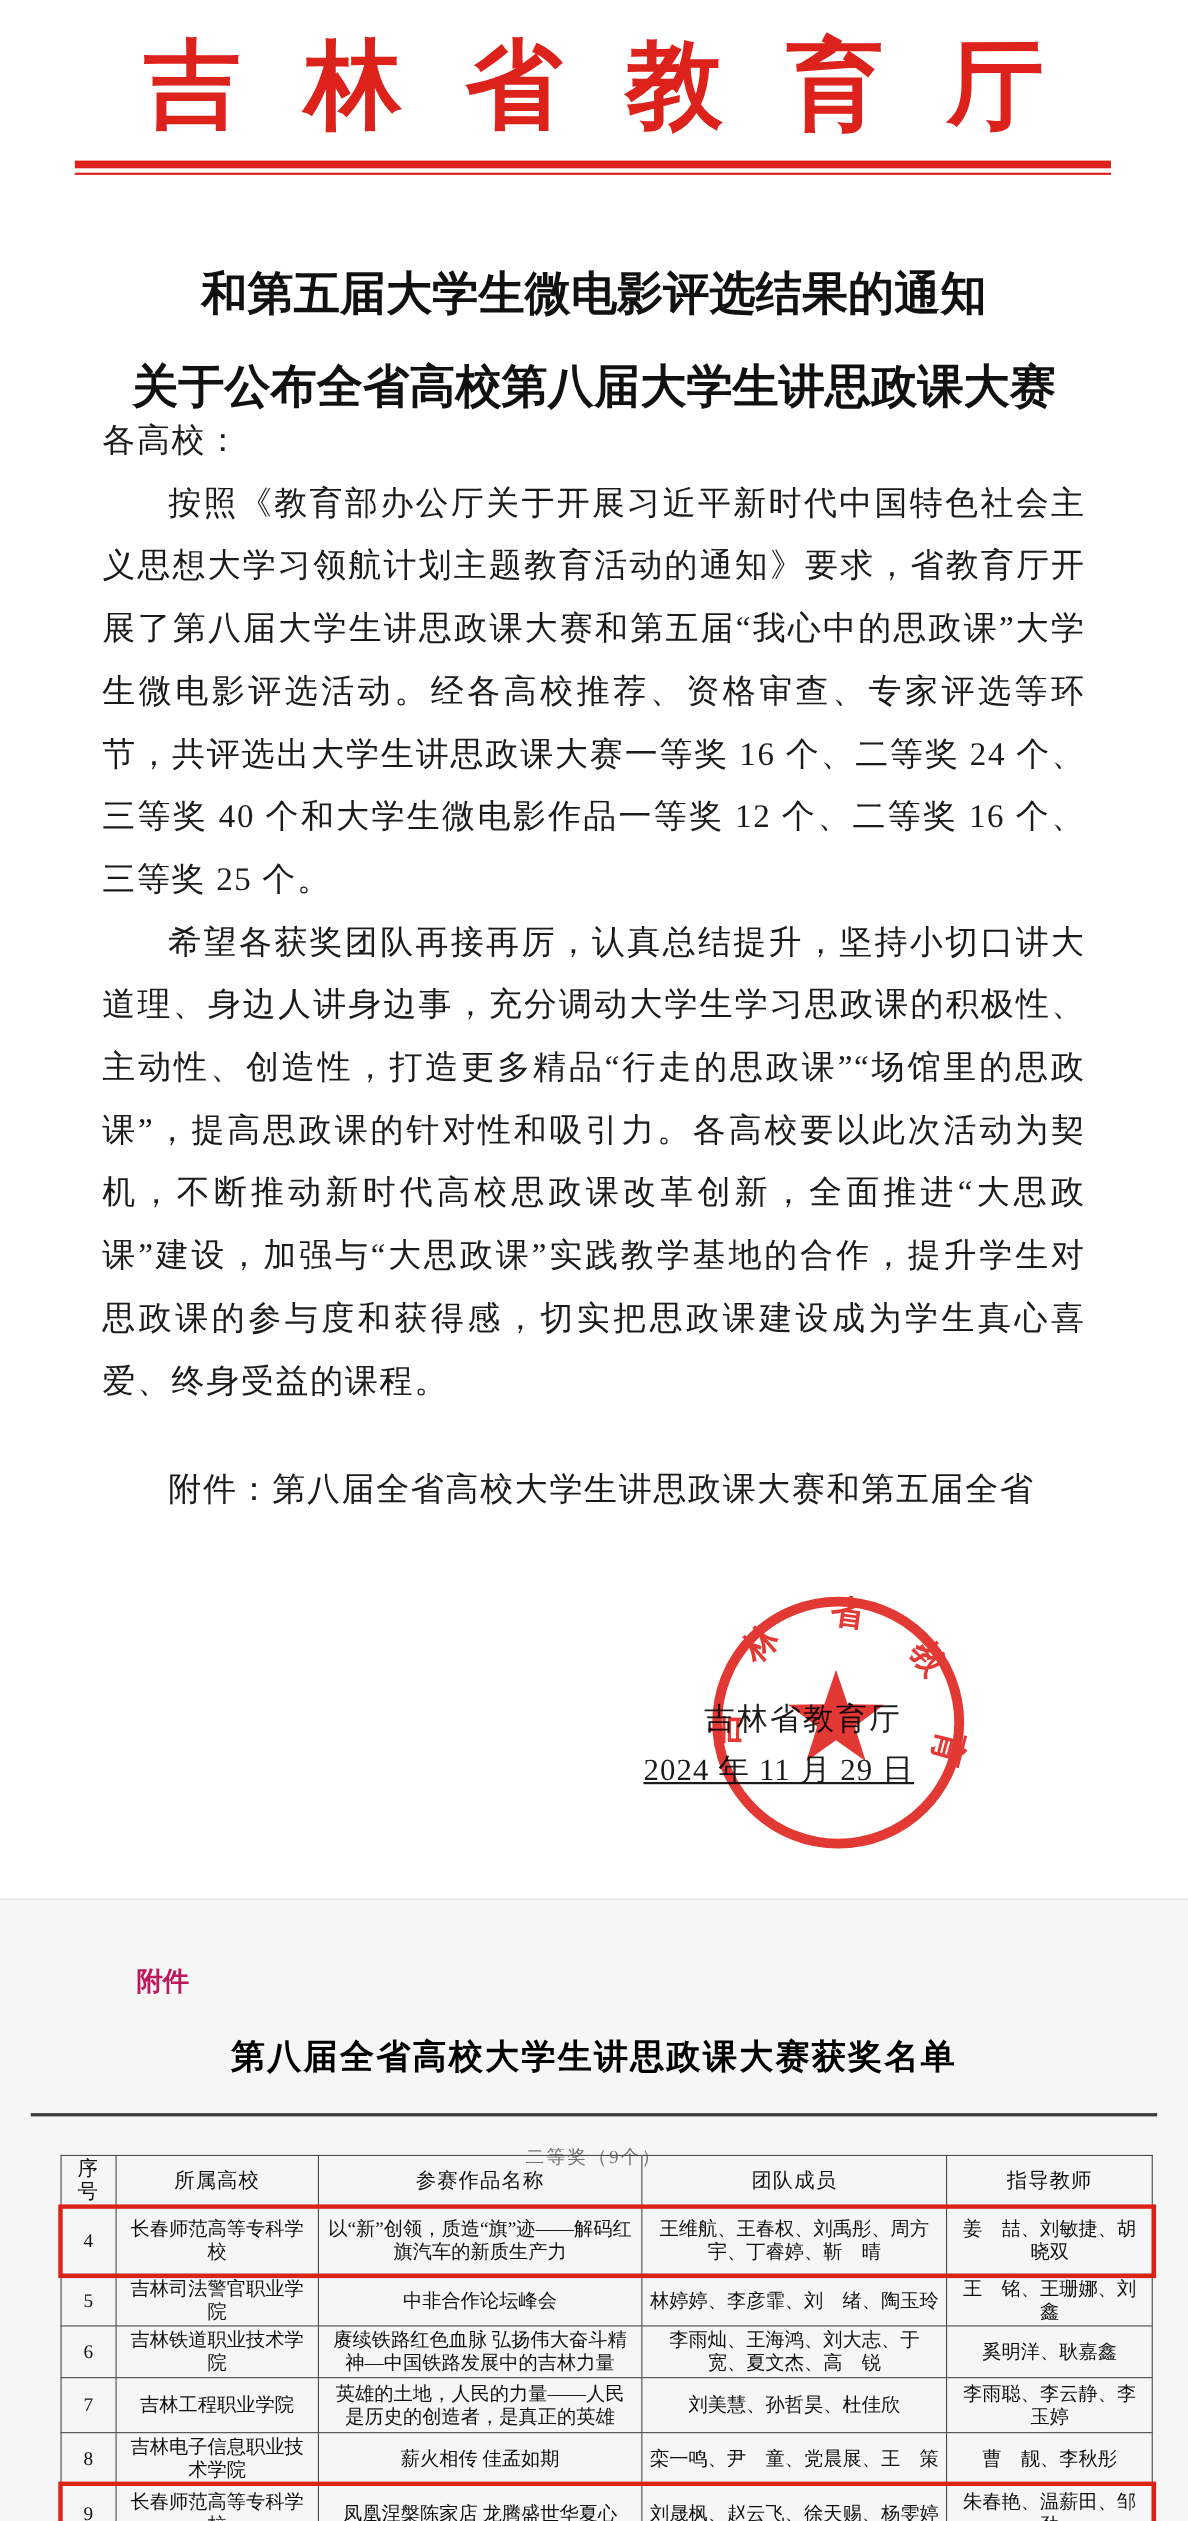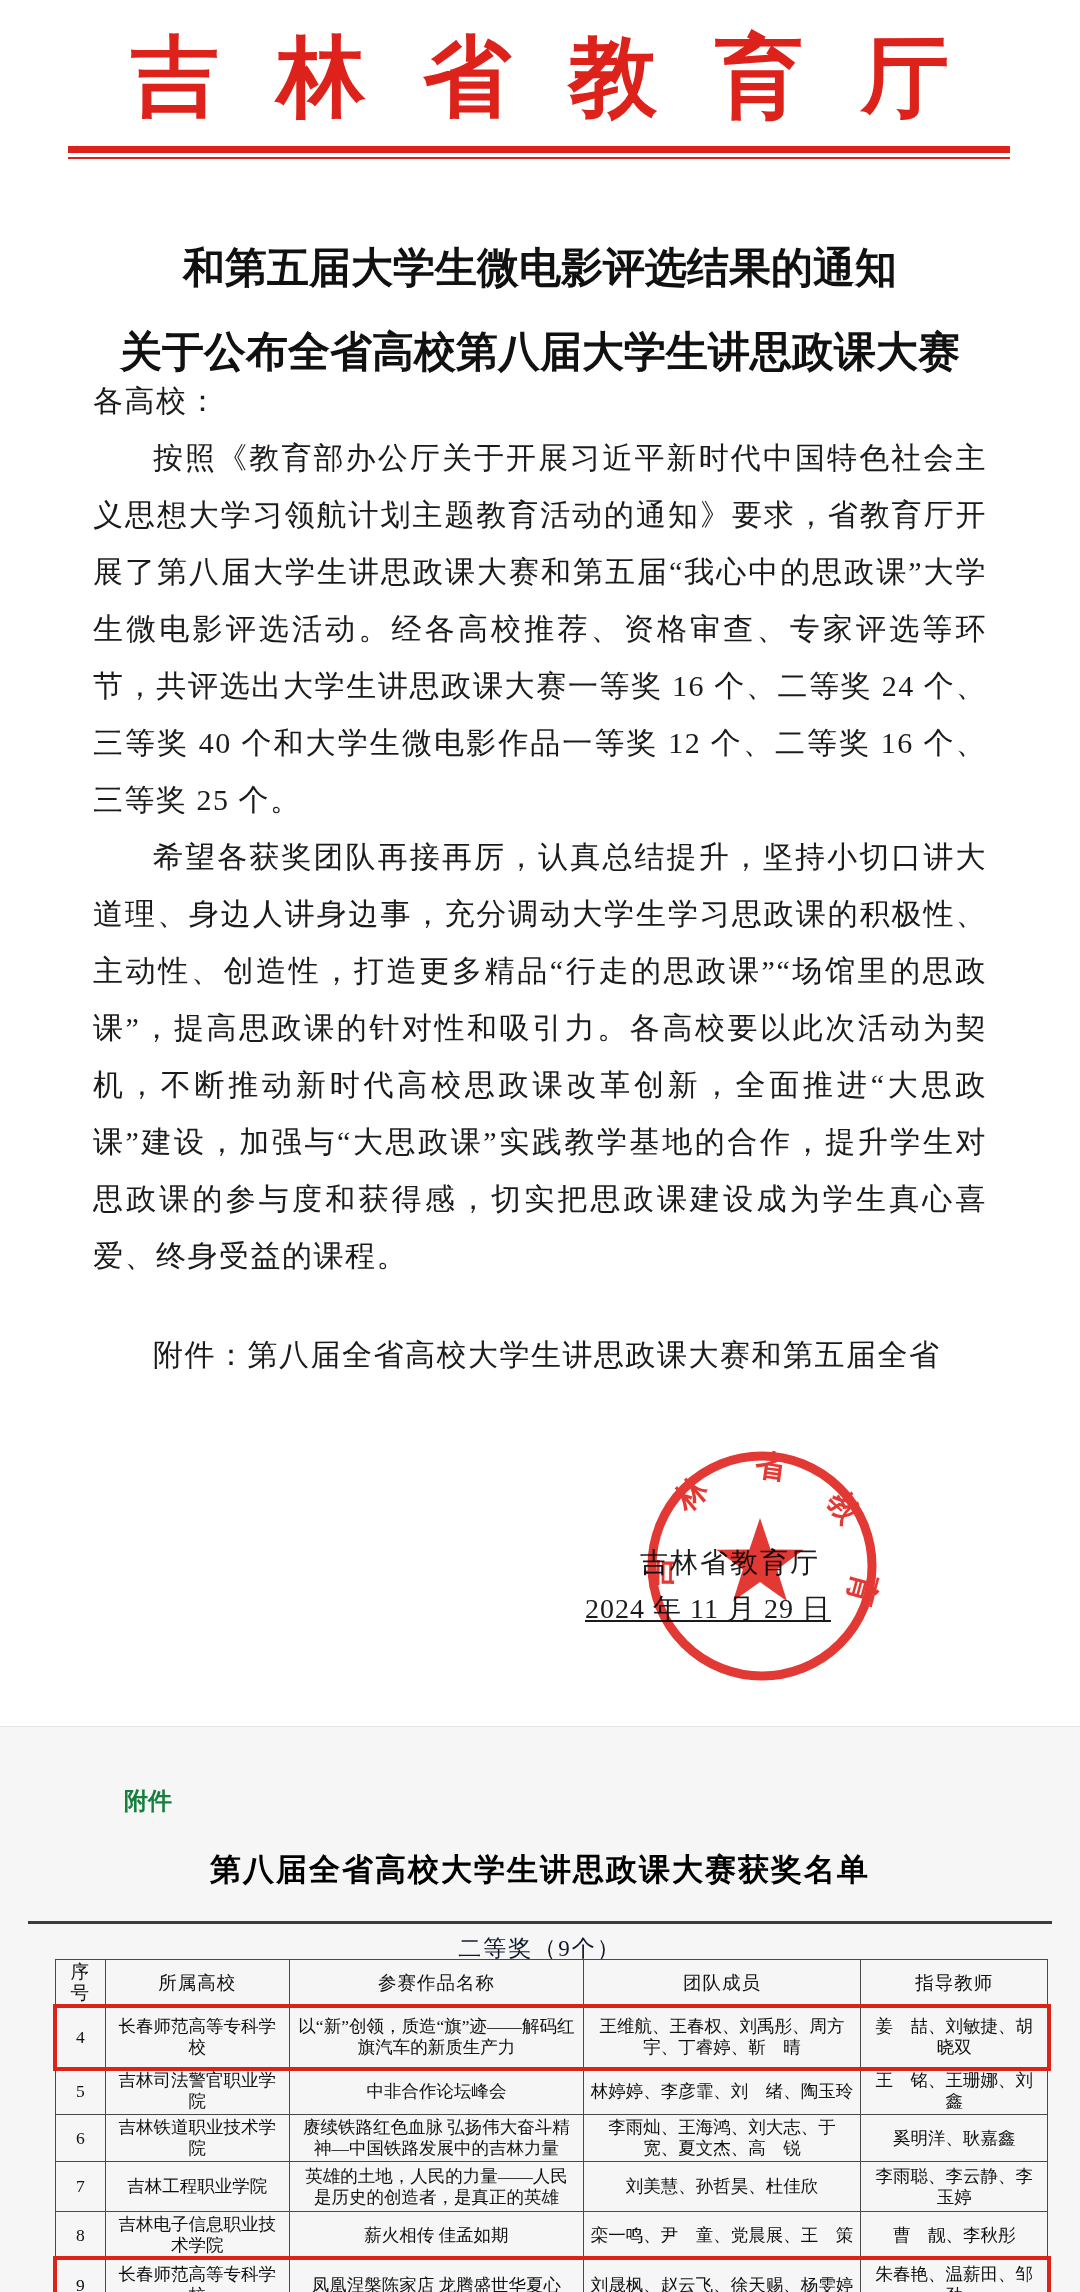--- a/index.html
+++ b/index.html
@@ -34,26 +34,26 @@
   .attach-note .l2{text-indent:4.45em;}
   
   .signer{position:absolute;top:1544px;left:640px;font-size:28px;letter-spacing:2px;white-space:nowrap;}
   .doc-date{position:absolute;top:1590px;left:585px;font-size:28px;letter-spacing:1px;white-space:nowrap;text-decoration:underline;}
   .seal{position:absolute;top:1446px;left:642px;width:240px;height:240px;opacity:.88;mix-blend-mode:multiply;}
   
   .annex{
     position:absolute;top:1726px;left:0;width:100%;height:566px;background:#f6f6f7;
     border-top:1px solid #e4e4e6;
   }
-  .annex-label{position:absolute;top:58px;left:124px;font-size:24px;font-weight:bold;color:#15803d;}
+  .annex-label{position:absolute;top:58px;left:124px;font-size:24px;font-weight:bold;color:#be185d;}
   .annex-title{position:absolute;top:122px;left:0;width:100%;text-align:center;
     font-size:31px;font-weight:bold;color:#000000;letter-spacing:2px;}
   .annex-rule{position:absolute;top:194px;left:28px;right:28px;height:3px;background:#3c3c3e;}
-  .tier-label{position:absolute;top:206px;left:0;width:100%;text-align:center;
-    font-size:23px;color:#0f172a;letter-spacing:2px;}
+  .tier-label{position:absolute;top:222px;left:0;width:100%;text-align:center;
+    font-size:17px;color:#737373;letter-spacing:2px;}
   
   table.awards{
     position:absolute;top:232px;left:55px;width:993px;
     border-collapse:collapse;table-layout:fixed;background:transparent;
   }
   table.awards th,table.awards td{
     border:1px solid #4a4a4a;text-align:center;vertical-align:middle;
     font-size:17.5px;line-height:21px;padding:2px 7px;color:#101010;font-weight:normal;
     overflow:hidden;
   }

